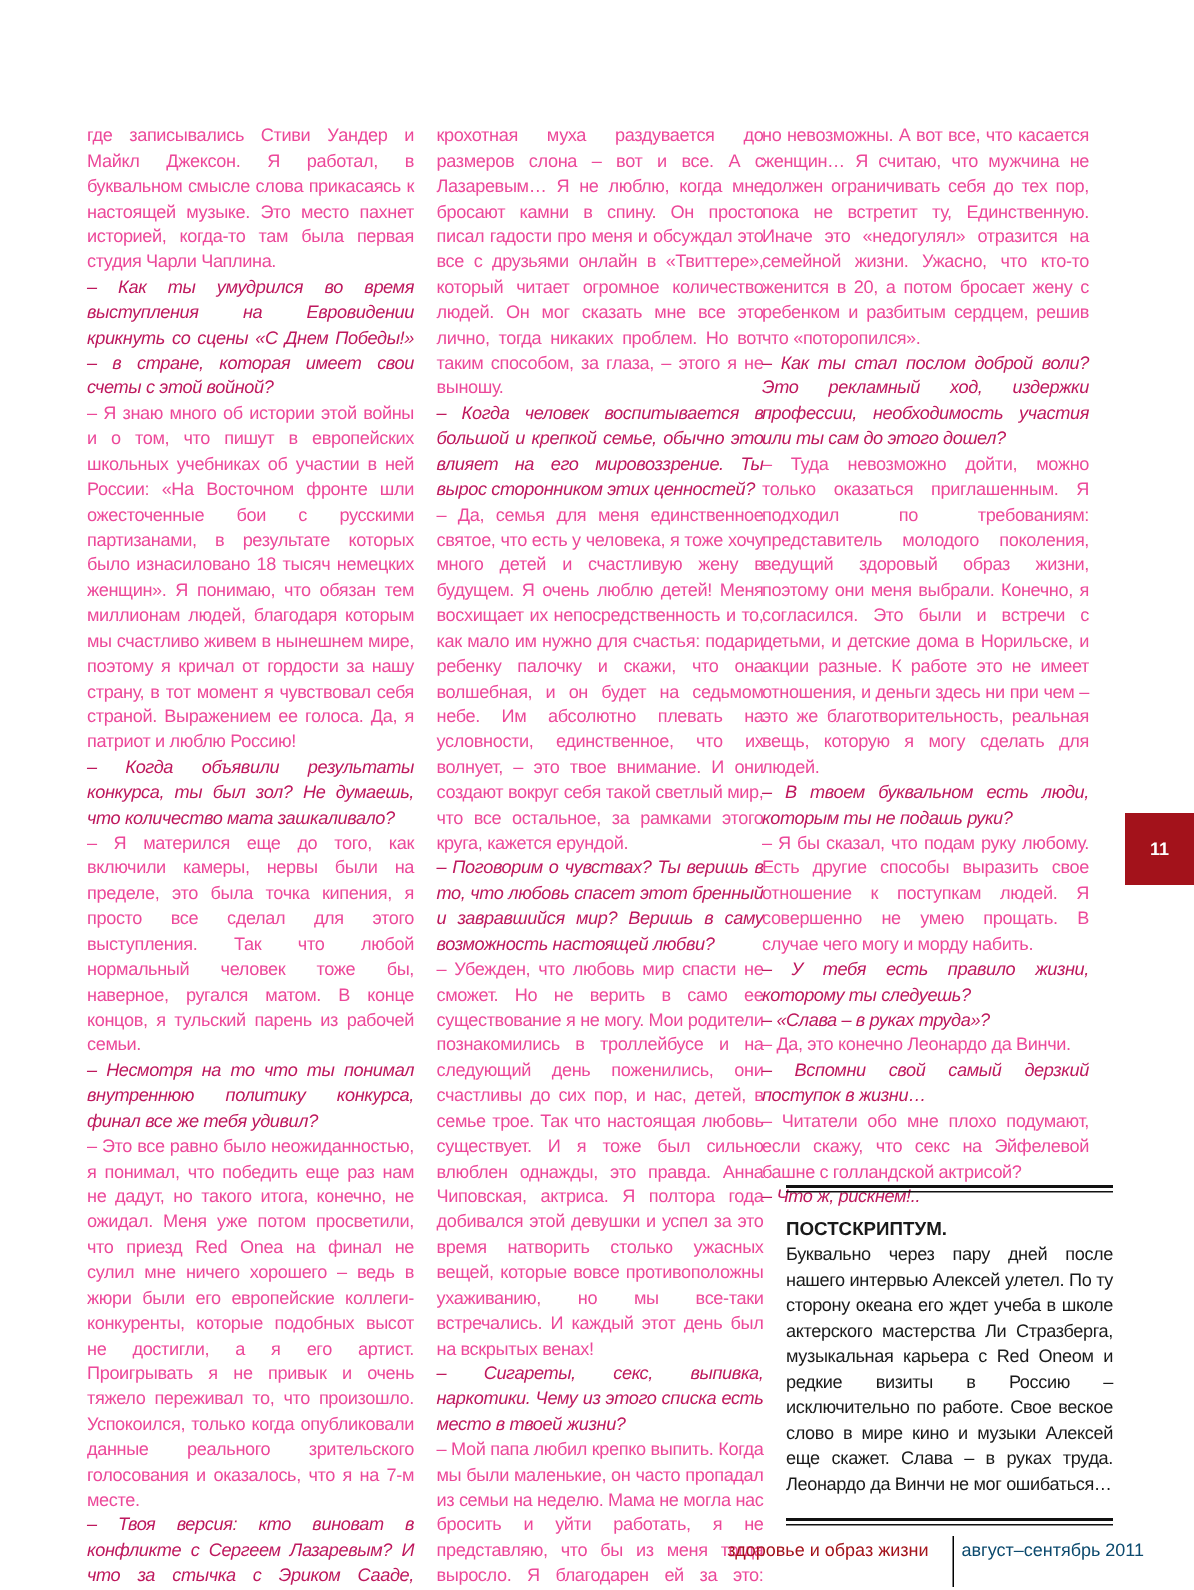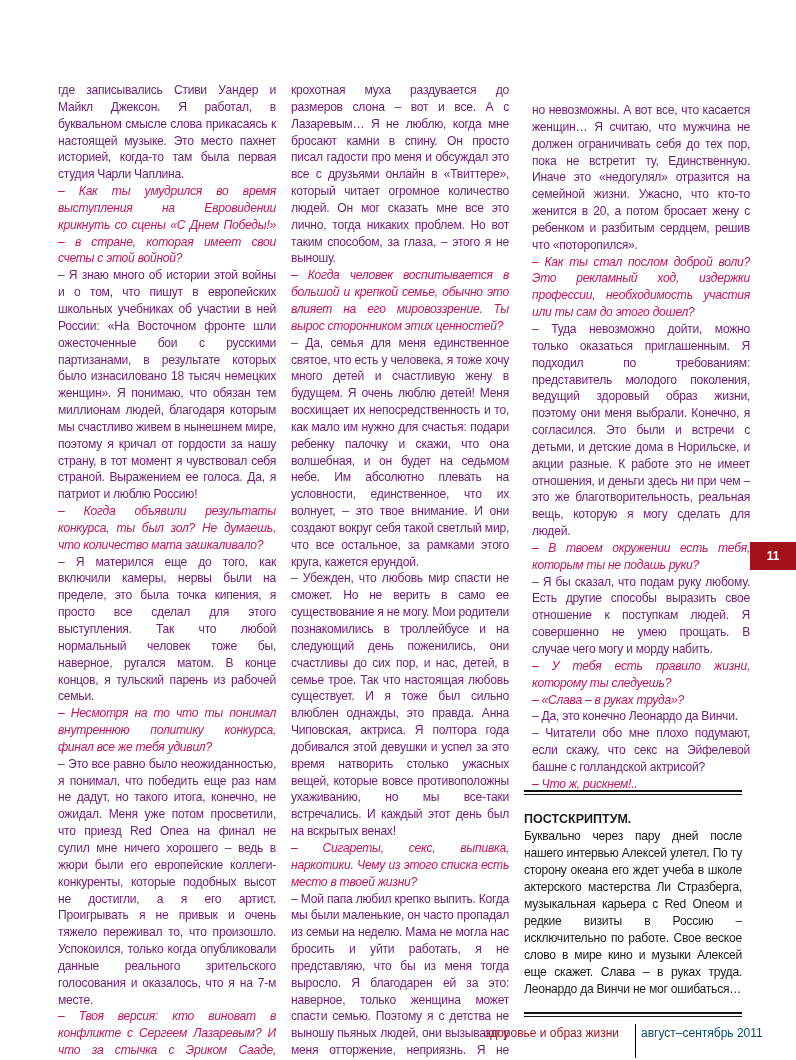--- a/index.html
+++ b/index.html
@@ -2,30 +2,30 @@
 <html><head>
 <meta charset="utf-8">
 <style>
   html, body { margin:0; padding:0; background:#ffffff; }
   body { width:796px; height:1060px; position:relative; overflow:hidden;
          font-family:"Liberation Sans", sans-serif; color:#1a1a1a; }
   .col { position:absolute; top:82px; width:218px; font-size:12.1px; line-height:16.85px;
          text-align:justify; letter-spacing:-0.25px; }
   .col1 { left:58px; }
   .col2 { left:291px; }
-  .col3 { left:532px;margin-top:20px; }
+  .col3 { left:508px; }
   .col p { margin:0; text-indent:0; }
   .q { color:#be185d; font-style:italic; }
-  .a { color:#701a75; }
+  .a { color:#ec4899; }
   .ps { position:absolute; left:524px; top:790px; width:218px; }
   .rule { border-top:2px solid #111; border-bottom:1px solid #111; height:2px; }
   .ps-body { font-size:12.1px; line-height:17px; letter-spacing:-0.25px; text-align:justify;
              padding:16px 0 14px; }
   .ps-title { display:block; font-size:12.5px; letter-spacing:0;font-weight:bold; }
-  .page-tab { position:absolute; left:750px; top:542px; width:46px; height:28px; background:#a3121b;
+  .page-tab { position:absolute; left:750px; top:542px; width:46px; height:48px; background:#a3121b;
               color:#fff; font-size:12px; font-weight:bold; display:flex; align-items:center; justify-content:center; }
   .footer { position:absolute; left:470px; top:1024px; width:326px; height:36px; font-size:12px;text-align:center; }
   .f-left { position:absolute; right:177px; top:2px; color:#a3121b; white-space:nowrap; }
   .f-sep { position:absolute; left:165px; top:0; width:1px; height:34px; background:#000; }
   .f-right { position:absolute; left:171px; top:2px; color:#0c4a6e; white-space:nowrap; }
 </style>
 </head>
 <body>
 
 <div class="col col1">
@@ -37,34 +37,36 @@
   <p class="q">– Несмотря на то что ты понимал внутреннюю политику конкурса, финал все же тебя удивил?</p>
   <p class="a">– Это все равно было неожиданностью, я понимал, что победить еще раз нам не дадут, но такого итога, конечно, не ожидал. Меня уже потом просветили, что приезд Red Onea на финал не сулил мне ничего хорошего – ведь в жюри были его европейские коллеги-конкуренты, которые подобных высот не достигли, а я его артист. Проигрывать я не привык и очень тяжело переживал то, что произошло. Успокоился, только когда опубликовали данные реального зрительского голосования и оказалось, что я на 7-м месте.</p>
   <p class="q">– Твоя версия: кто виноват в конфликте с Сергеем Лазаревым? И что за стычка с Эриком Сааде, участником Евровидения, освещалась в иностранной прессе?</p>
 
 </div>
 
 <div class="col col2">
   <p class="a">крохотная муха раздувается до размеров слона – вот и все. А с Лазаревым… Я не люблю, когда мне бросают камни в спину. Он просто писал гадости про меня и обсуждал это все с друзьями онлайн в «Твиттере», который читает огромное количество людей. Он мог сказать мне все это лично, тогда никаких проблем. Но вот таким способом, за глаза, – этого я не выношу.</p>
   <p class="q">– Когда человек воспитывается в большой и крепкой семье, обычно это влияет на его мировоззрение. Ты вырос сторонником этих ценностей?</p>
   <p class="a">– Да, семья для меня единственное святое, что есть у человека, я тоже хочу много детей и счастливую жену в будущем. Я очень люблю детей! Меня восхищает их непосредственность и то, как мало им нужно для счастья: подари ребенку палочку и скажи, что она волшебная, и он будет на седьмом небе. Им абсолютно плевать на условности, единственное, что их волнует, – это твое внимание. И они создают вокруг себя такой светлый мир, что все остальное, за рамками этого круга, кажется ерундой.</p>
+  <p class="q">– Поговорим о чувствах? Ты веришь в то, что любовь спасет этот бренный и завравшийся мир? Веришь в саму возможность настоящей любви?</p>
   <p class="a">– Убежден, что любовь мир спасти не сможет. Но не верить в само ее существование я не могу. Мои родители познакомились в троллейбусе и на следующий день поженились, они счастливы до сих пор, и нас, детей, в семье трое. Так что настоящая любовь существует. И я тоже был сильно влюблен однажды, это правда. Анна Чиповская, актриса. Я полтора года добивался этой девушки и успел за это время натворить столько ужасных вещей, которые вовсе противоположны ухаживанию, но мы все-таки встречались. И каждый этот день был на вскрытых венах!</p>
   <p class="q">– Сигареты, секс, выпивка, наркотики. Чему из этого списка есть место в твоей жизни?</p>
   <p class="a">– Мой папа любил крепко выпить. Когда мы были маленькие, он часто пропадал из семьи на неделю. Мама не могла нас бросить и уйти работать, я не представляю, что бы из меня тогда выросло. Я благодарен ей за это: наверное, только женщина может спасти семью. Поэтому я с детства не выношу пьяных людей, они вызывают у меня отторжение, неприязнь. Я не курю. Наркотики в моей жизни тоже абсолют-</p>
 </div>
 
 <div class="col col3">
   <p class="a">но невозможны. А вот все, что касается женщин… Я считаю, что мужчина не должен ограничивать себя до тех пор, пока не встретит ту, Единственную. Иначе это «недогулял» отразится на семейной жизни. Ужасно, что кто-то женится в 20, а потом бросает жену с ребенком и разбитым сердцем, решив что «поторопился».</p>
   <p class="q">– Как ты стал послом доброй воли? Это рекламный ход, издержки профессии, необходимость участия или ты сам до этого дошел?</p>
   <p class="a">– Туда невозможно дойти, можно только оказаться приглашенным. Я подходил по требованиям: представитель молодого поколения, ведущий здоровый образ жизни, поэтому они меня выбрали. Конечно, я согласился. Это были и встречи с детьми, и детские дома в Норильске, и акции разные. К работе это не имеет отношения, и деньги здесь ни при чем – это же благотворительность, реальная вещь, которую я могу сделать для людей.</p>
-  <p class="q">– В твоем окружении есть тебя, которым ты не подашь руки?</p>
+  <p class="q">– В твоем буквальном есть люди, которым ты не подашь руки?</p>
   <p class="a">– Я бы сказал, что подам руку любому. Есть другие способы выразить свое отношение к поступкам людей. Я совершенно не умею прощать. В случае чего могу и морду набить.</p>
   <p class="q">– У тебя есть правило жизни, которому ты следуешь?</p>
   <p class="q">– «Слава – в руках труда»?</p>
   <p class="a">– Да, это конечно Леонардо да Винчи.</p>
+  <p class="q">– Вспомни свой самый дерзкий поступок в жизни…</p>
   <p class="a">– Читатели обо мне плохо подумают, если скажу, что секс на Эйфелевой башне с голландской актрисой?</p>
   <p class="q">– Что ж, рискнем!..</p>
 </div>
 
 <div class="ps">
   <div class="rule"></div>
   <div class="ps-body">
     <span class="ps-title">ПОСТСКРИПТУМ.</span>
     <span>Буквально через пару дней после нашего интервью Алексей улетел. По ту сторону океана его ждет учеба в школе актерского мастерства Ли Стразберга, музыкальная карьера с Red Oneом и редкие визиты в Россию – исключительно по работе. Свое веское слово в мире кино и музыки Алексей еще скажет. Слава – в руках труда. Леонардо да Винчи не мог ошибаться…</span>
   </div>

